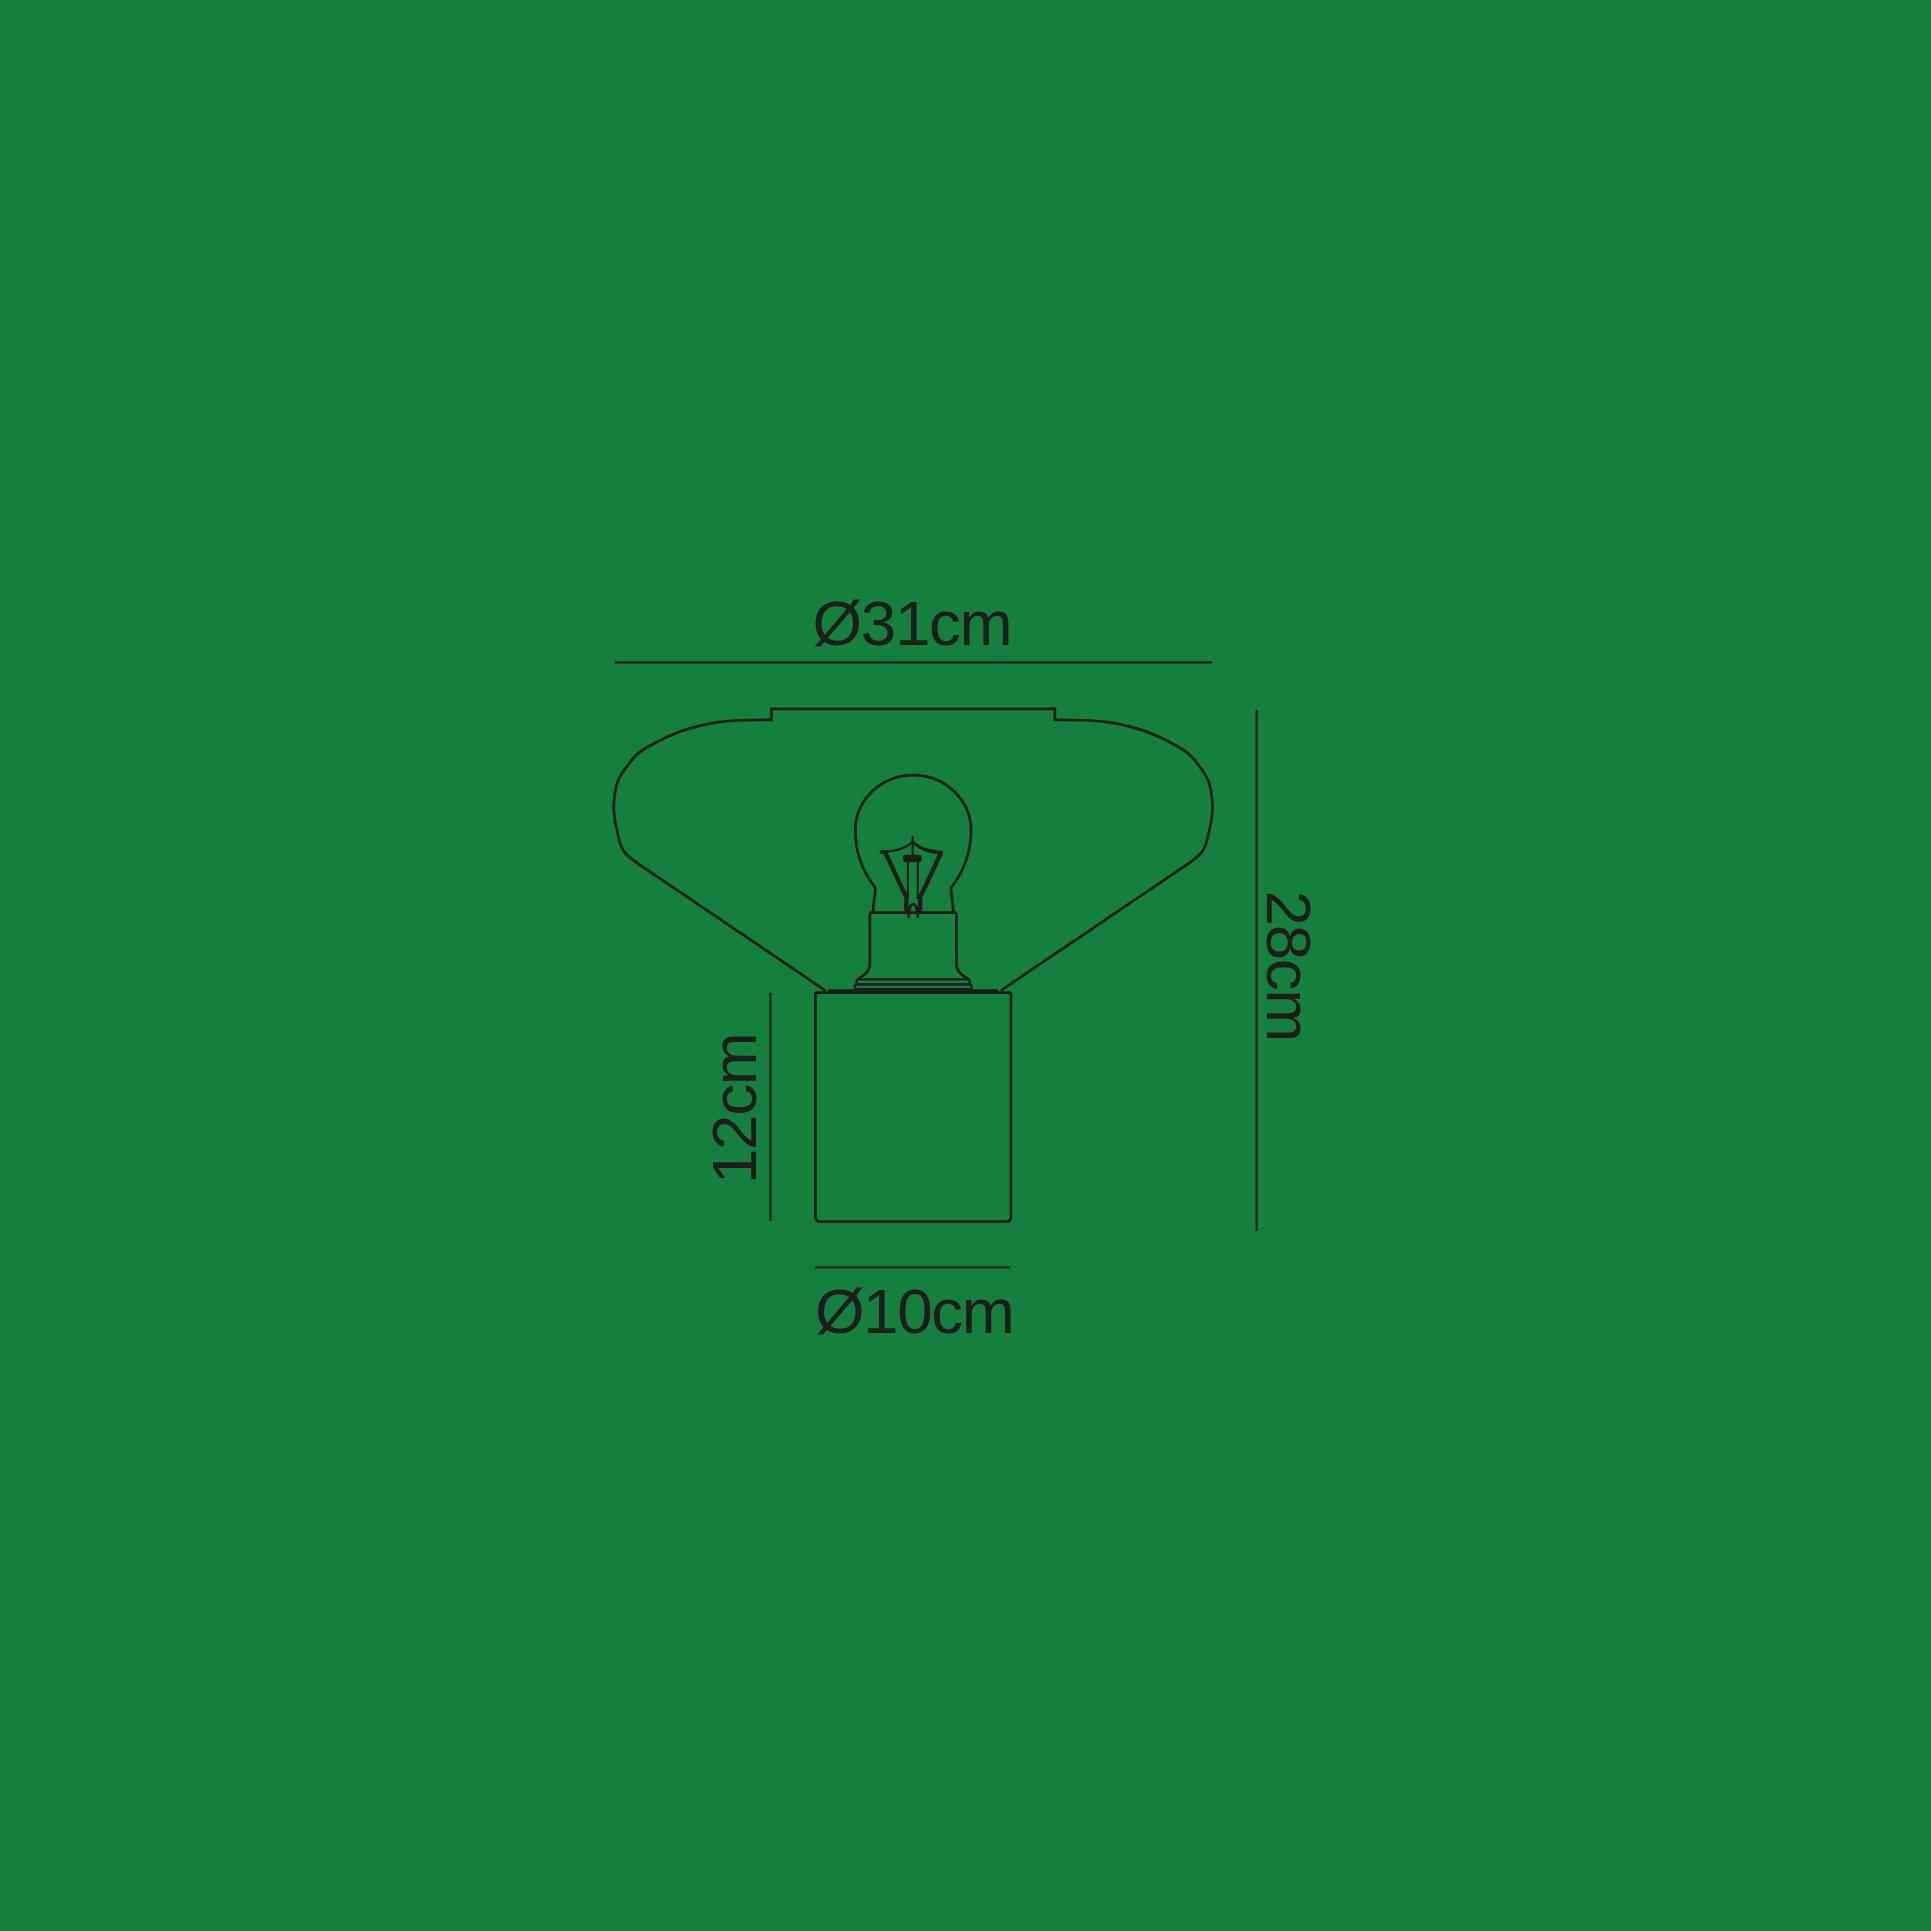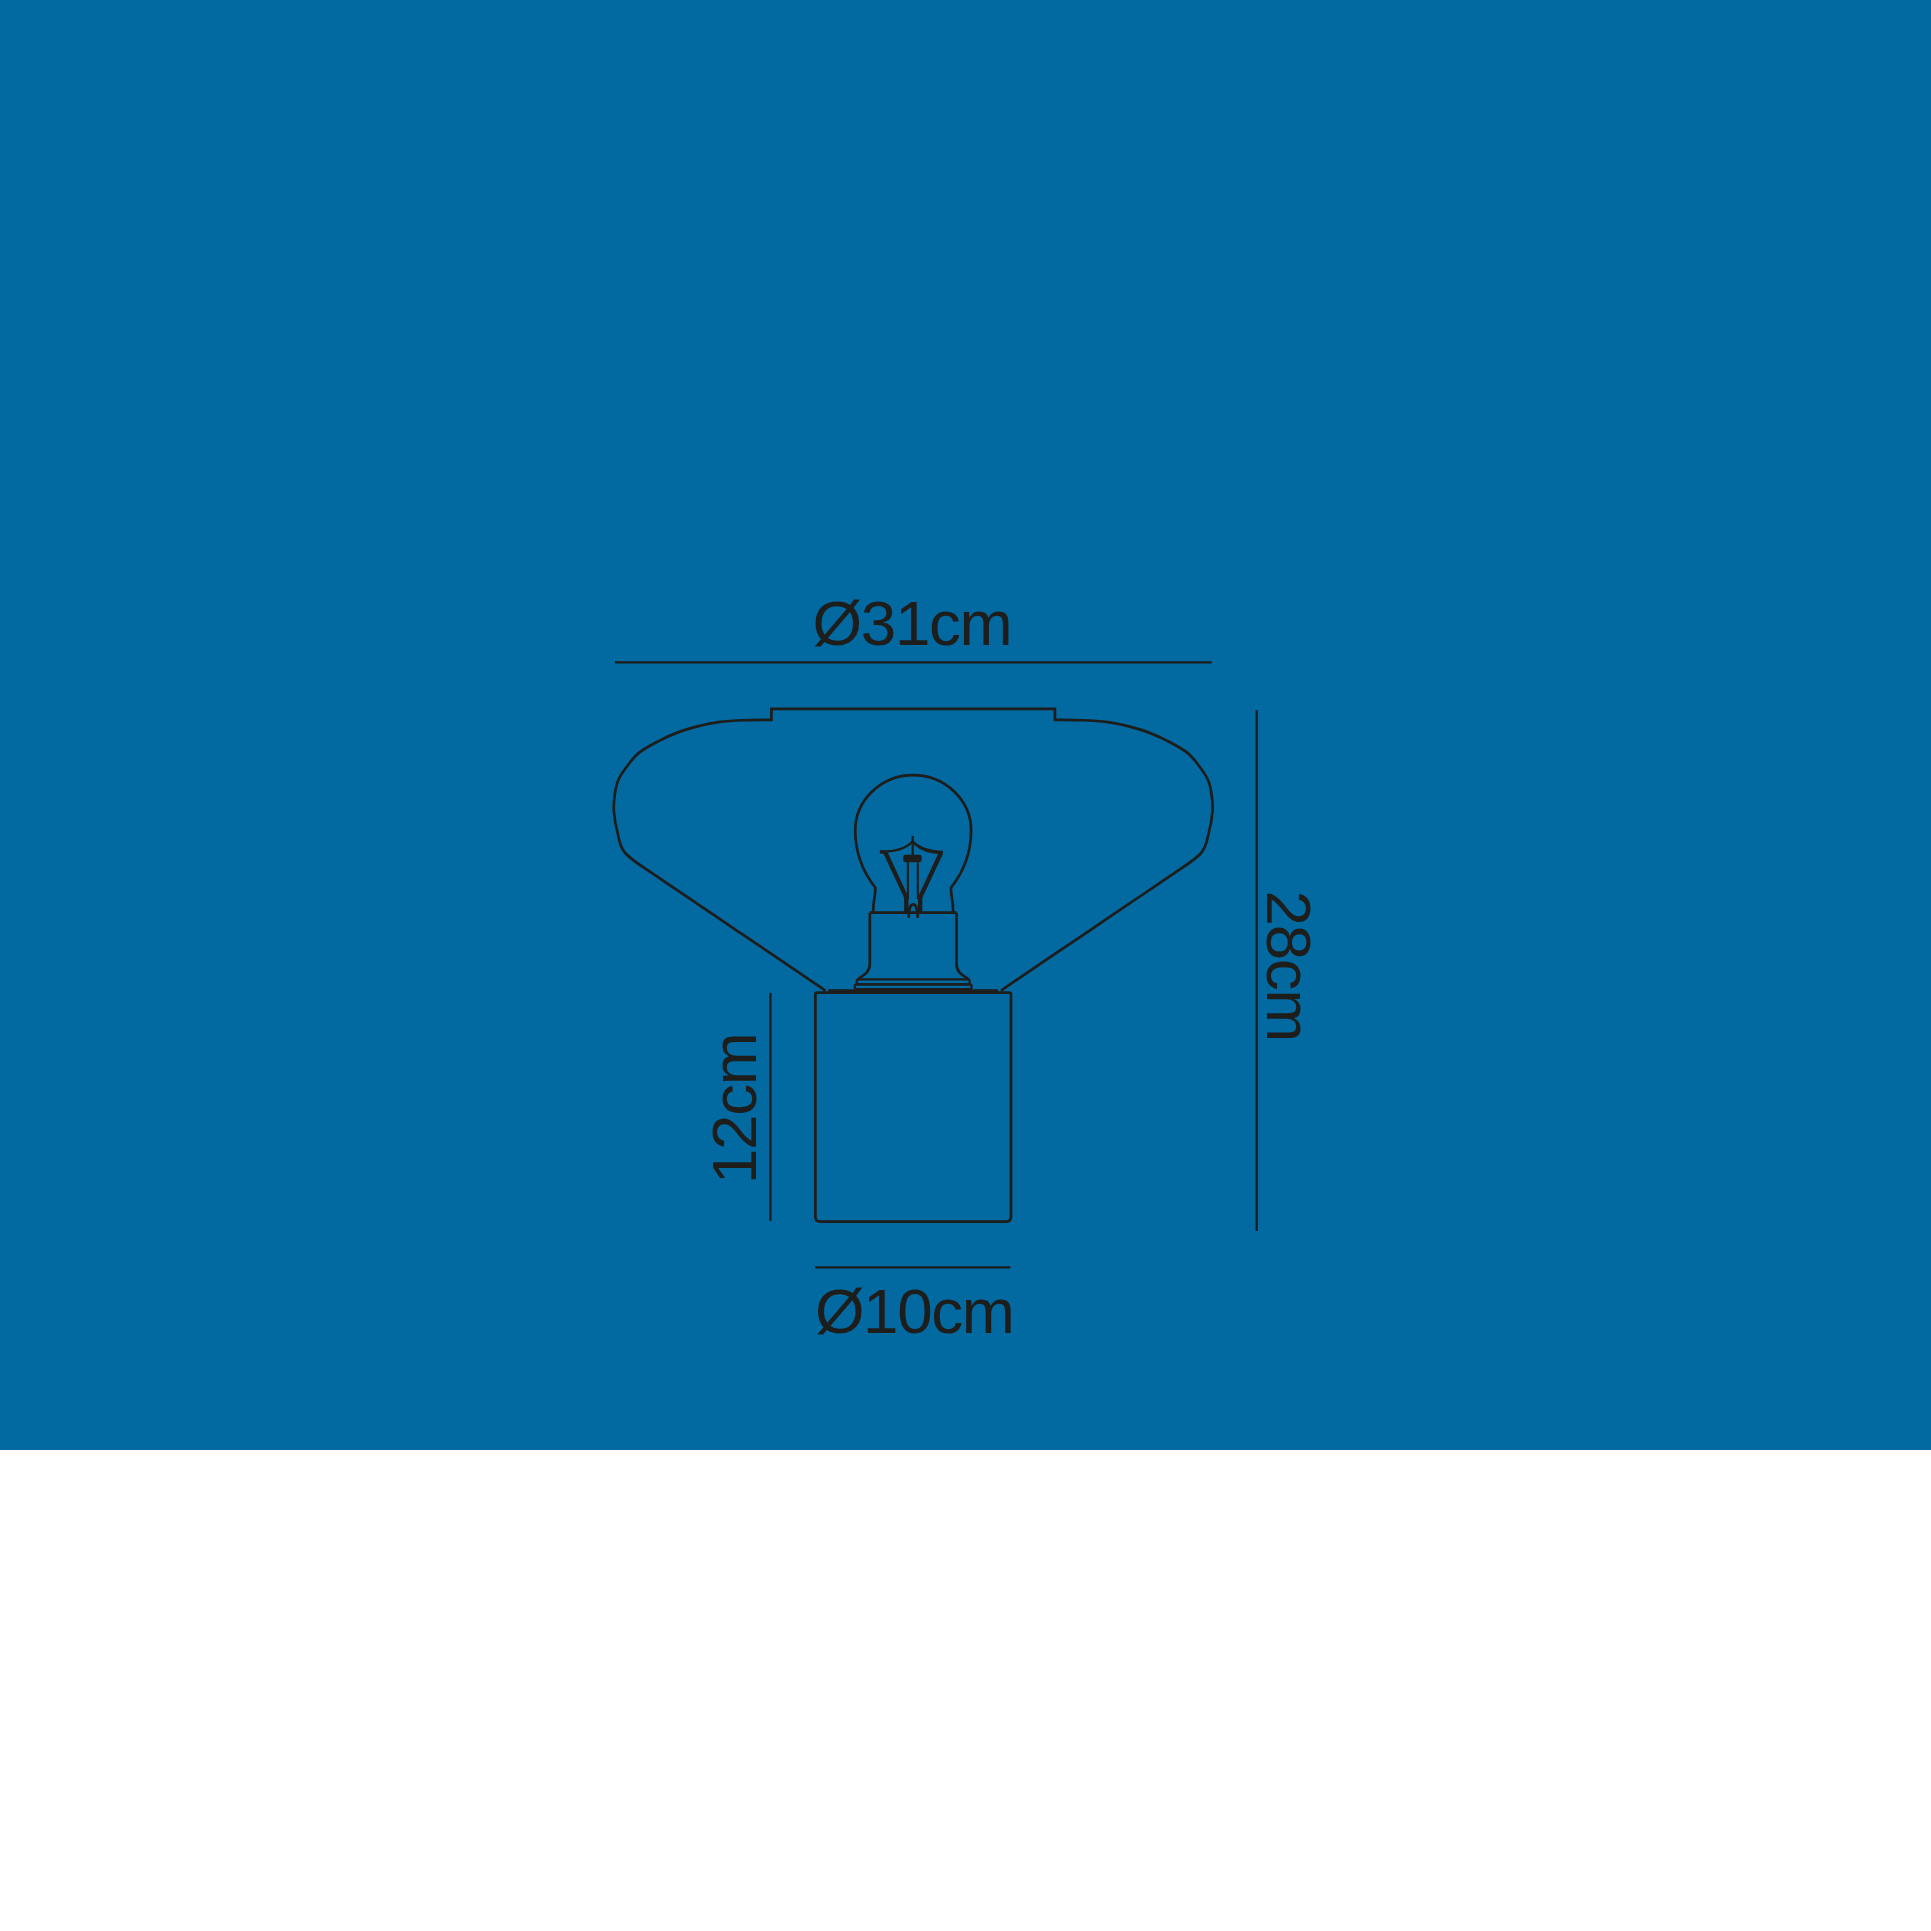--- a/index.html
+++ b/index.html
@@ -1,16 +1,16 @@
 <!DOCTYPE html>
 <html><head>
 <meta charset="utf-8">
 <style>
   html,body{margin:0;padding:0;background:#ffffff;}
-  .page{width:1931px;height:1450px;position:relative;background:#0369a1;}
+  .page{width:1931px;height:1931px;position:relative;background:#15803d;}
   svg{position:absolute;top:0;left:0;}
   text{font-family:"Liberation Sans", sans-serif;fill:#1d1d1b;}
 </style>
 </head>
 <body>
 
 <div class="page">
 <svg width="1931" height="1931" viewBox="0 0 2000 2000">
   <g fill="none" stroke="#1d1d1b" stroke-width="2.8">
 

